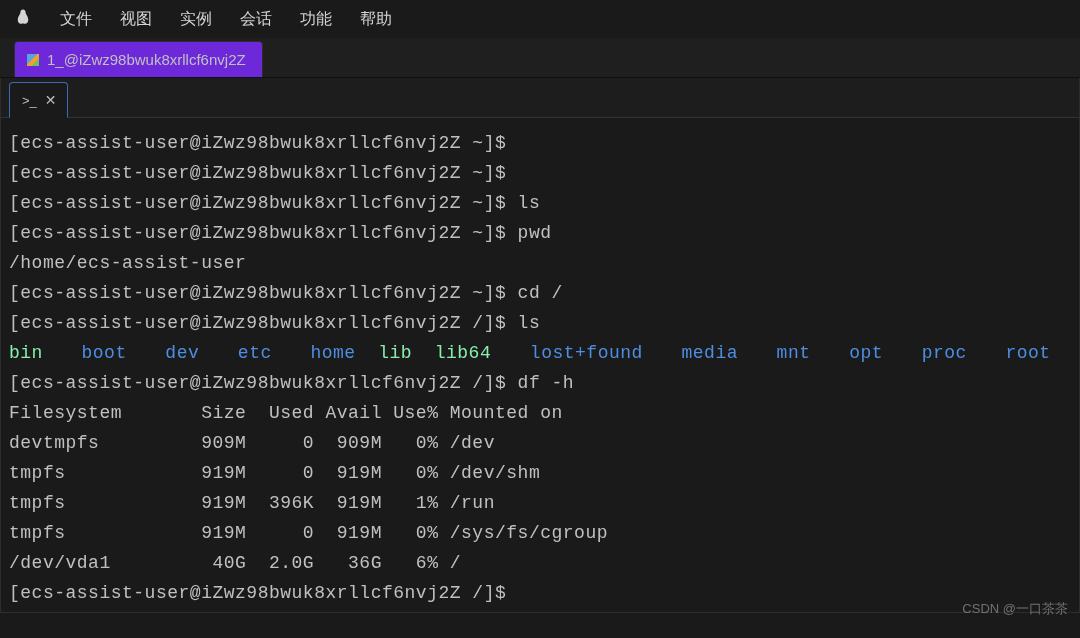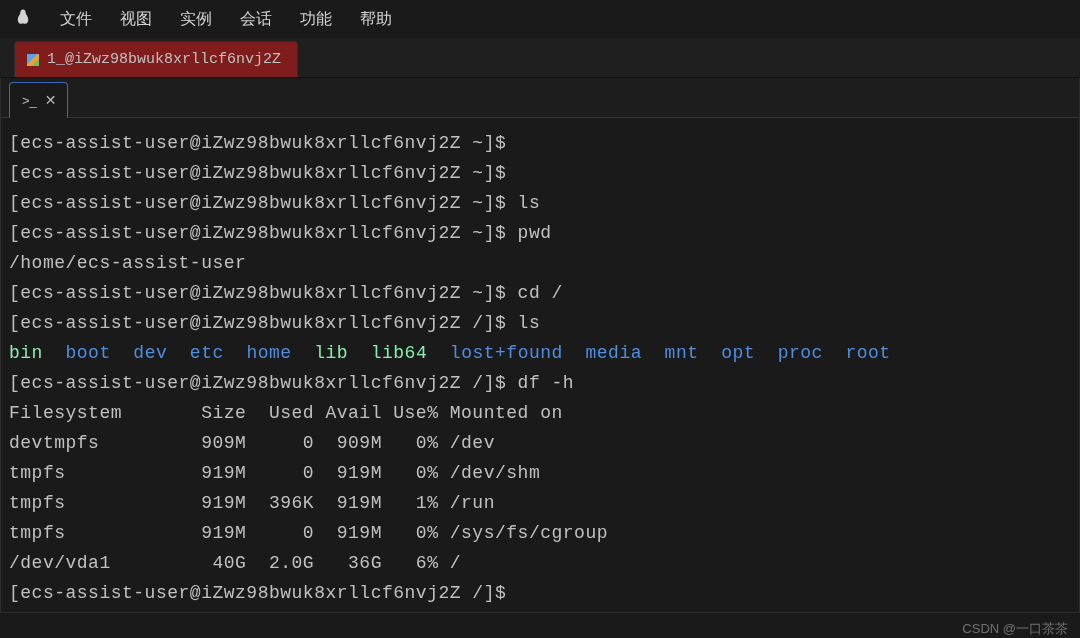--- a/index.html
+++ b/index.html
@@ -42,21 +42,21 @@
     padding: 0 16px 0 12px;
     font-family: "Microsoft YaHei", sans-serif;
     font-size: 15px;
     color: #c0c0c0;
     background: #333a42;
     border: 1px solid #2d2d2d;
     border-bottom: none;
     border-radius: 4px 4px 0 0;
     margin-right: 2px;
   }
-  .tab.inactive { background: #7f1d1d; font-family: Liberation Mono, monospace; }
+  .tab.inactive { background: #6d28d9; }
   .tab .color-block {
     width: 12px; height: 12px;
     display: inline-block;
     background: linear-gradient(135deg,#5aa3e0 0 45%, #f0a030 45% 70%, #70c060 70% 100%);
   }
   .terminal-wrap {
     border: 1px solid #2d2d2d;
     border-top: none;
     width: 1080px;
   }
@@ -87,25 +87,25 @@
   .subtab .prompt-icon { font-size: 13px; color: #bbb; }
   .subtab .close { color: #bbb; font-size: 14px; }
   .terminal {
     padding: 10px 8px 4px 8px;
     line-height: 30px;
     letter-spacing: 0.5px;
     white-space: pre;
     color: #c0c0c0;
   }
   .ls-cyan { color: #86efac; }
-  .ls-blue { color: #4d8ee2; }
+  .ls-blue { color: #4d8ee2; margin-left: 16px; }
   .watermark {
     position: absolute;
     right: 12px;
-    bottom: 0;
+    bottom: 20px;
     font-family: "Microsoft YaHei", sans-serif;
     font-size: 13px;
     color: #868686;
     opacity: 0.8;
   }
   .df-table { white-space: pre; }
 </style>
 </head>
 <body>
 

